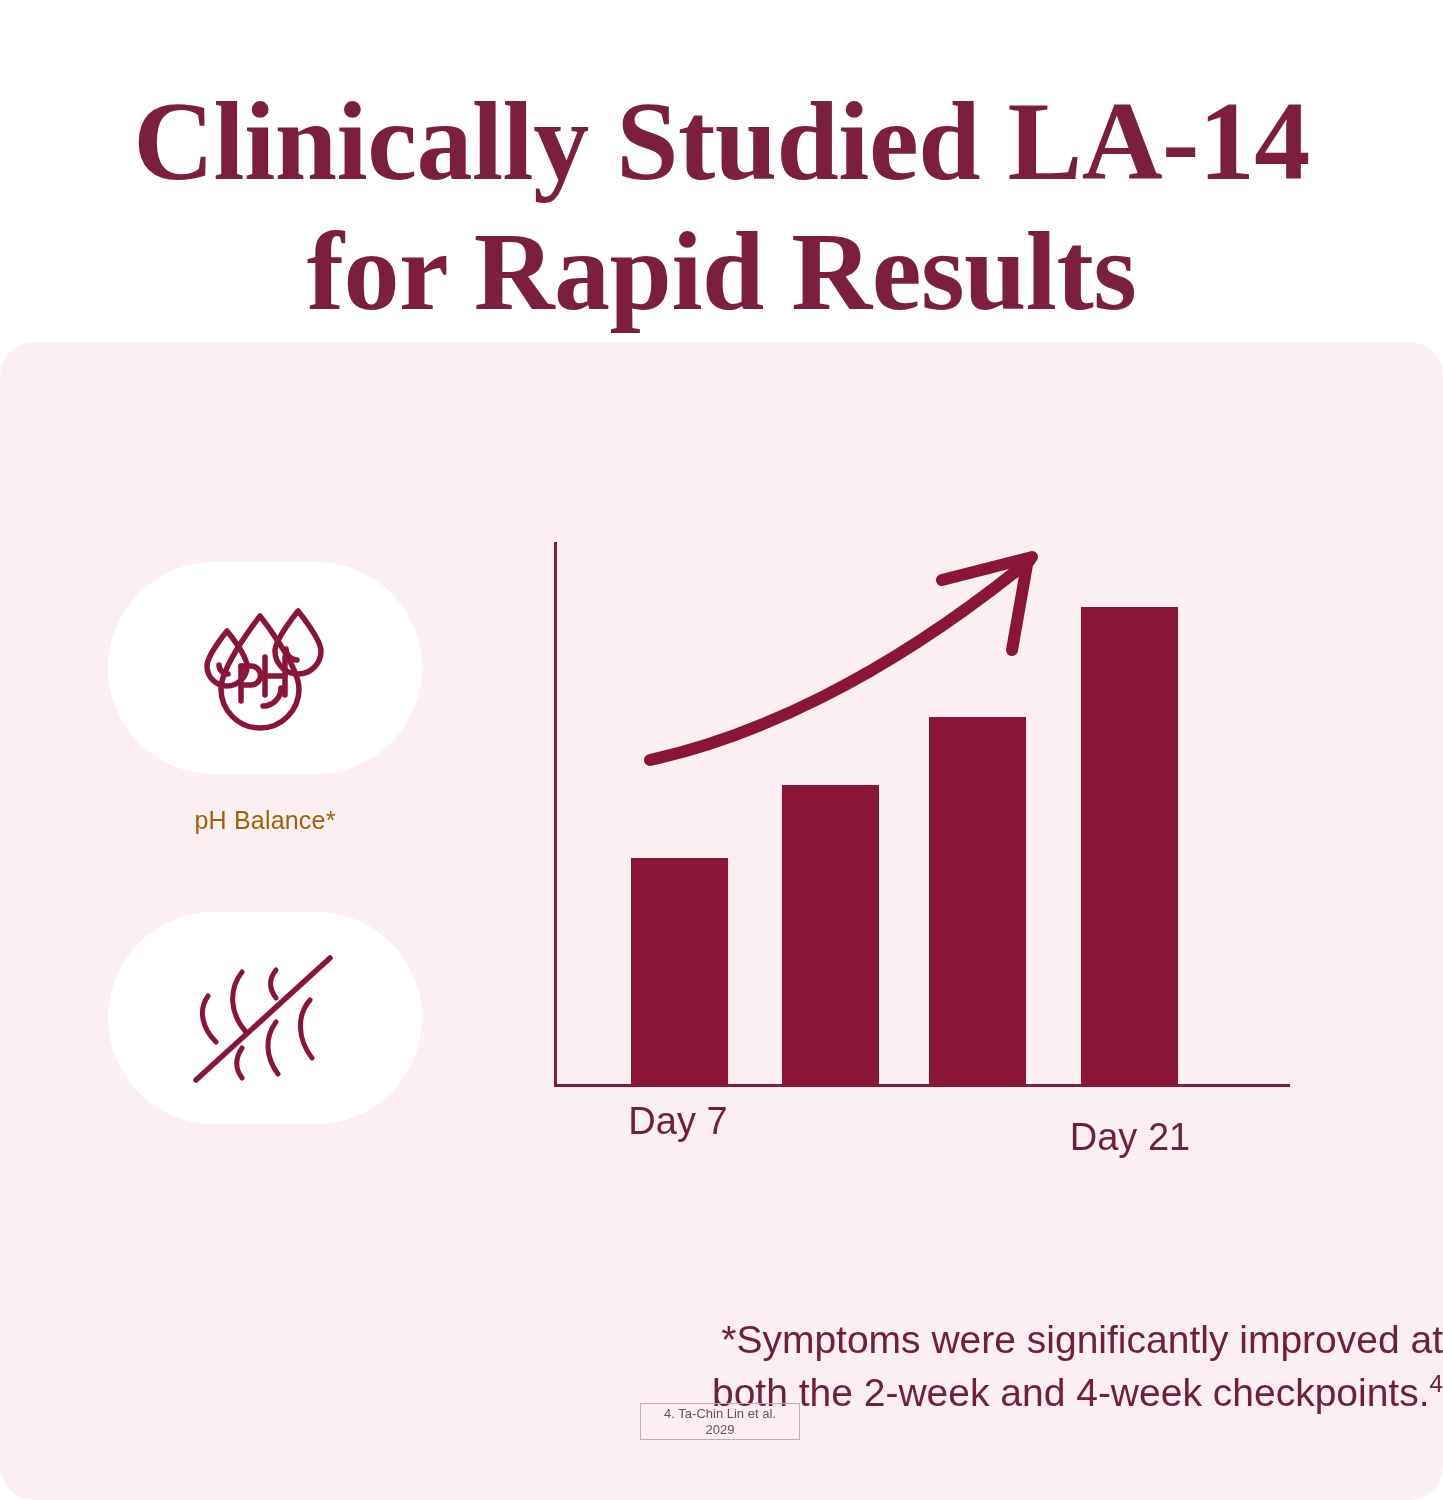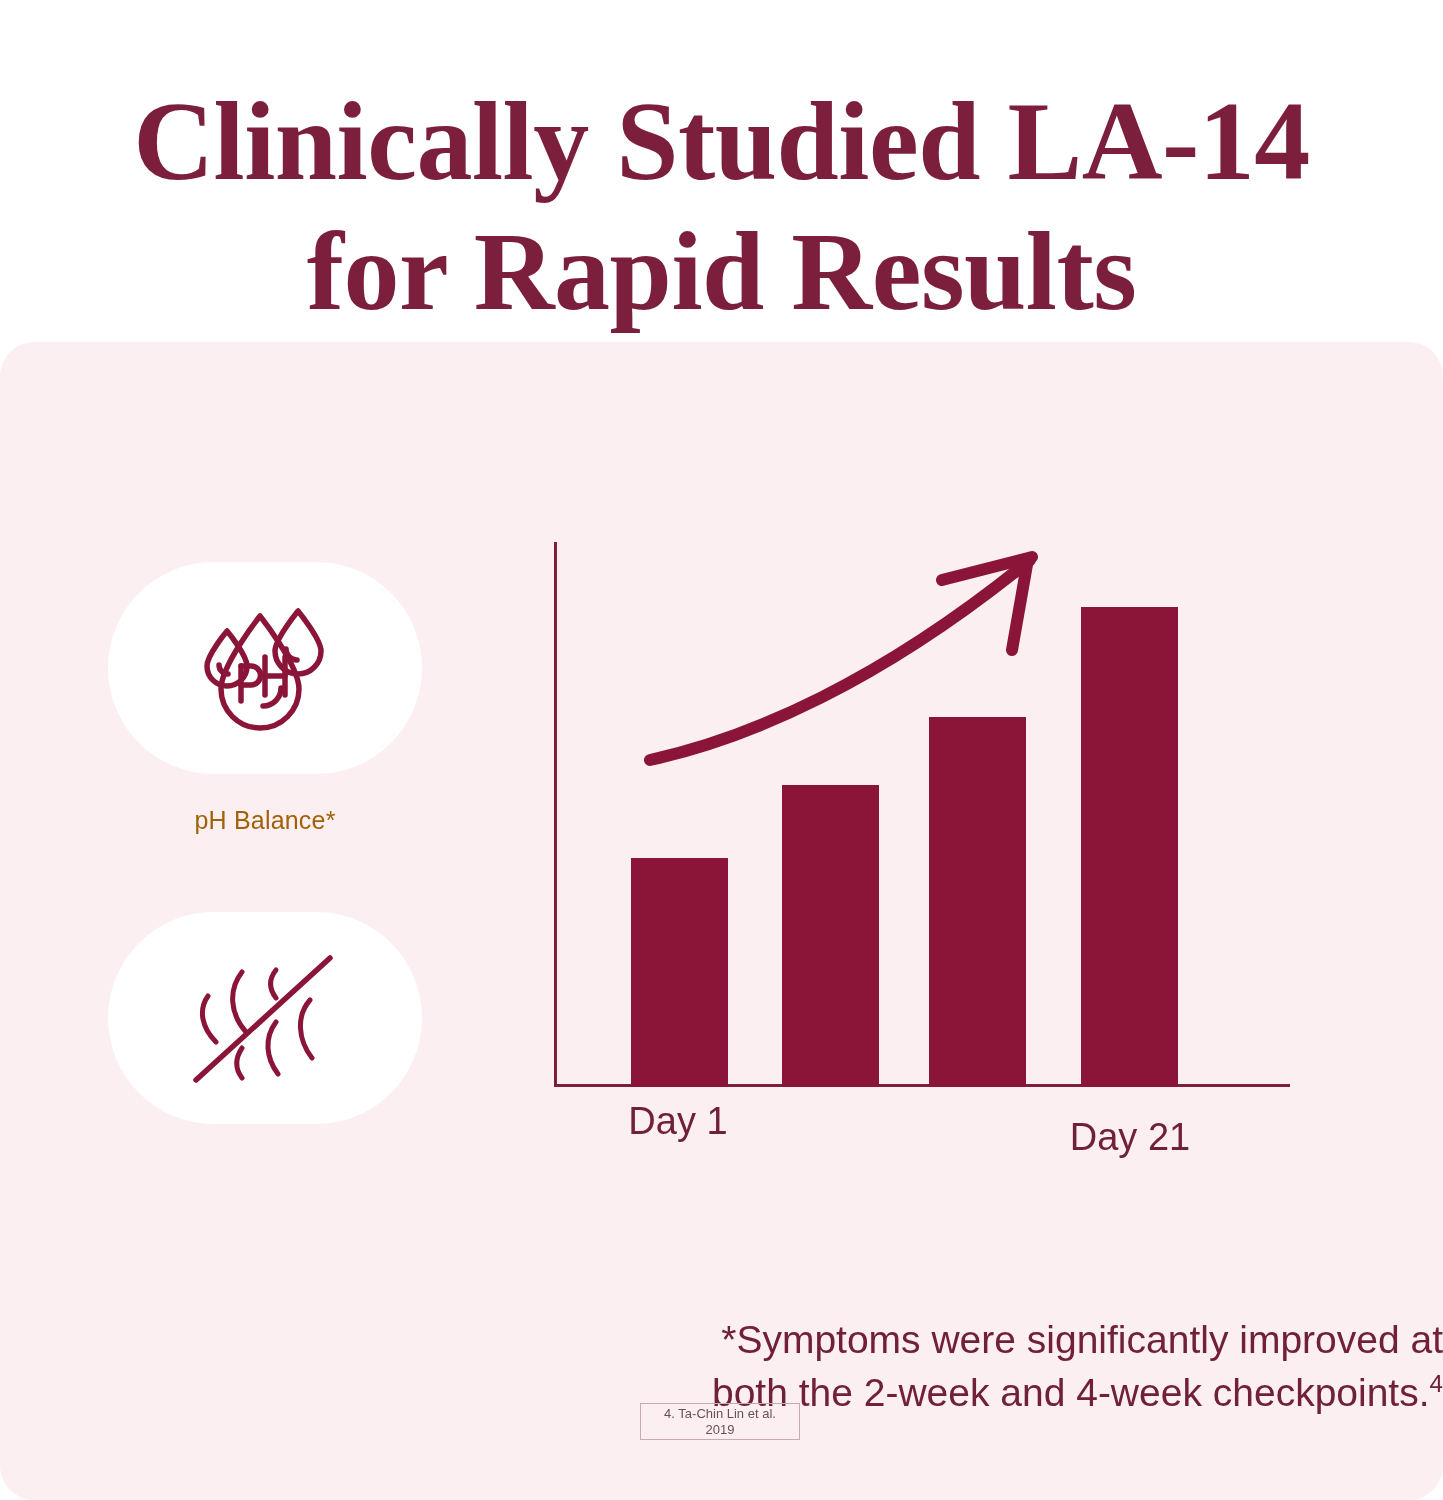--- a/index.html
+++ b/index.html
@@ -246,26 +246,26 @@
       <div class="arrow-wrap">
         <svg width="440" height="250" viewBox="0 0 440 250">
           <g fill="none" stroke="#8A1538" stroke-width="12" stroke-linecap="round" stroke-linejoin="round">
             <path d="M20 228 C 120 206, 250 150, 400 28"></path>
             <path d="M312 48 L 402 25"></path>
             <path d="M398 27 L 382 118"></path>
           </g>
         </svg>
       </div>
 
-      <div class="tick tick-0">Day 1</div>
+      <div class="tick tick-0">Day 7</div>
       <div class="tick tick-21">Day 21</div>
     </div>
 
     <p class="footnote"><span>*Symptoms were significantly improved at
 both the 2-week and 4-week checkpoints.</span><sup>4</sup></p>
 
     <div class="citation">
       <span>4. Ta-Chin Lin et al.</span>
-      <span>2019</span>
+      <span>2029</span>
     </div>
 
   </section>
 </div>
 
 </body></html>

